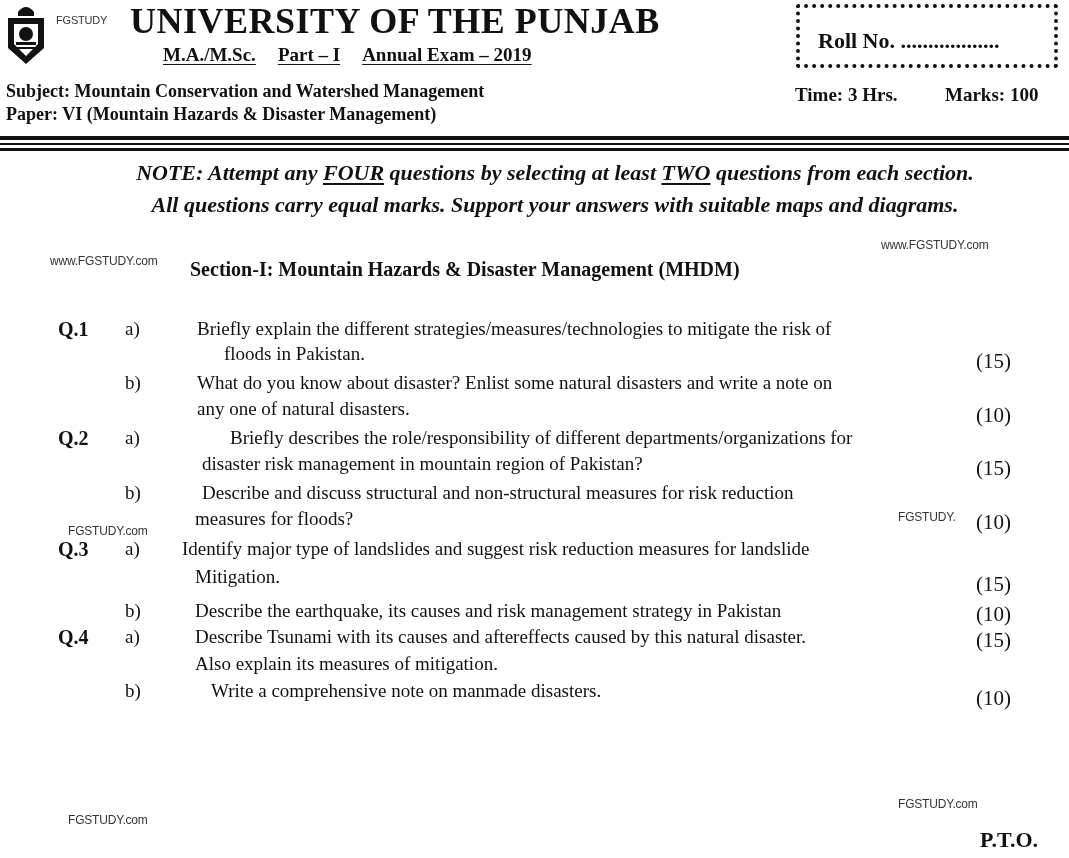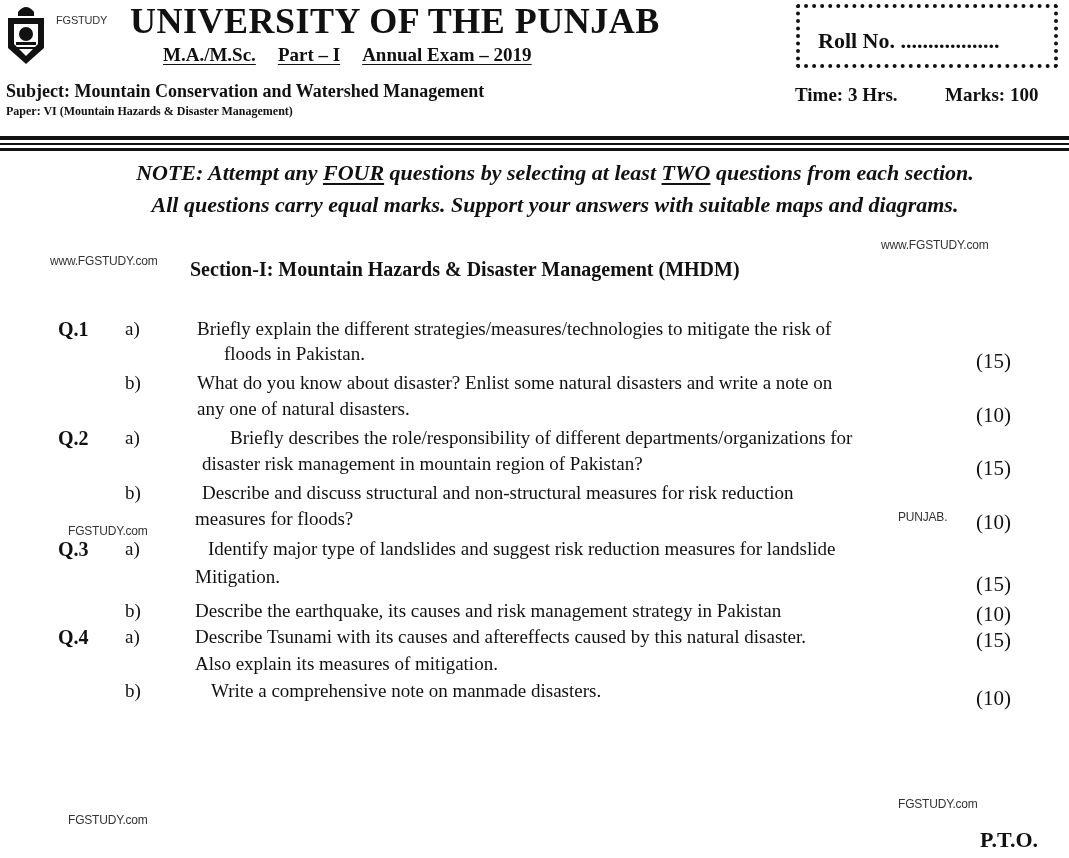--- a/index.html
+++ b/index.html
@@ -4,21 +4,21 @@
 <style>
   html, body { margin:0; padding:0; background:#ffffff; }
   body { width:1069px; height:858px; position:relative; overflow:hidden; color:#111; font-family:"Liberation Serif", serif; }
   .abs { position:absolute; }
   .logo { left:4px; top:4px; width:44px; height:64px; }
   .wm { font-family:"Liberation Sans", sans-serif; font-size:12px; color:#333; letter-spacing:-0.2px; }
   .uni-title { left:130px; top:0px; font-size:36px; font-weight:bold; letter-spacing:0.5px; white-space:nowrap; }
   .subtitle { left:163px; top:44px; font-size:19px; font-weight:bold; white-space:nowrap; text-decoration:underline; text-underline-offset:3px; }
   .subtitle span { margin-right:22px; }
   .subject { left:6px; top:81px; font-size:18px; font-weight:bold; white-space:nowrap; }
-  .paper { left:6px; top:104px; font-size:12px; font-weight:bold; white-space:nowrap; }
+  .paper { left:6px; top:104px; font-size:18px; font-weight:bold; white-space:nowrap; }
   .roll-box { left:796px; top:4px; width:262px; height:64px; border:4px dotted #111; box-sizing:border-box; border-radius:3px; }
   .roll-label { left:818px; top:28px; font-size:22px; font-weight:bold; white-space:nowrap; }
   .time { left:795px; top:84px; font-size:19px; font-weight:bold; white-space:nowrap; }
   .marks { left:945px; top:84px; font-size:19px; font-weight:bold; white-space:nowrap; }
   .rule { left:0; width:1069px; background:#111; }
   .note { left:0; width:1110px; text-align:center; font-size:22px; font-style:italic; font-weight:bold; white-space:nowrap; }
   .note u { text-underline-offset:3px; }
   .section-title { left:190px; top:258px; font-size:20px; font-weight:bold; white-space:nowrap; }
   .qnum { font-size:20px; font-weight:bold; left:58px; }
   .qpart { font-size:19px; left:125px; }
@@ -76,27 +76,27 @@
 
 <div class="abs qnum" style="top:427px;">Q.2</div>
 <div class="abs qpart" style="top:427px;">a)</div>
 <div class="abs qtext" style="left:202px;top:427px;margin-left:28px;">Briefly describes the role/responsibility of different departments/organizations for</div>
 <div class="abs qtext" style="left:202px;top:453px;">disaster risk management in mountain region of Pakistan?</div>
 <div class="abs qmarks" style="top:456px;">(15)</div>
 
 <div class="abs qpart" style="top:482px;">b)</div>
 <div class="abs qtext" style="left:202px;top:482px;">Describe and discuss structural and non-structural measures for risk reduction</div>
 <div class="abs qtext" style="left:195px;top:508px;">measures for  floods?</div>
-<div class="abs wm" style="left:898px;top:510px;">PUNJAB.</div>
+<div class="abs wm" style="left:898px;top:510px;">FGSTUDY.</div>
 <div class="abs qmarks" style="top:510px;">(10)</div>
 
 <div class="abs wm" style="left:68px;top:524px;">FGSTUDY.com</div>
 <div class="abs qnum" style="top:538px;">Q.3</div>
 <div class="abs qpart" style="top:538px;">a)</div>
-<div class="abs qtext" style="left:208px;top:538px;">Identify major type of landslides and suggest risk reduction measures for landslide</div>
+<div class="abs qtext" style="left:182px;top:538px;">Identify major type of landslides and suggest risk reduction measures for landslide</div>
 <div class="abs qtext" style="left:195px;top:566px;">Mitigation.</div>
 <div class="abs qmarks" style="top:572px;">(15)</div>
 
 <div class="abs qpart" style="top:600px;">b)</div>
 <div class="abs qtext" style="left:195px;top:600px;">Describe the earthquake, its causes and  risk management strategy in Pakistan</div>
 <div class="abs qmarks" style="top:602px;">(10)</div>
 
 <div class="abs qnum" style="top:626px;">Q.4</div>
 <div class="abs qpart" style="top:626px;">a)</div>
 <div class="abs qtext" style="left:195px;top:626px;">Describe Tsunami with its causes and aftereffects caused by this natural disaster.</div>

